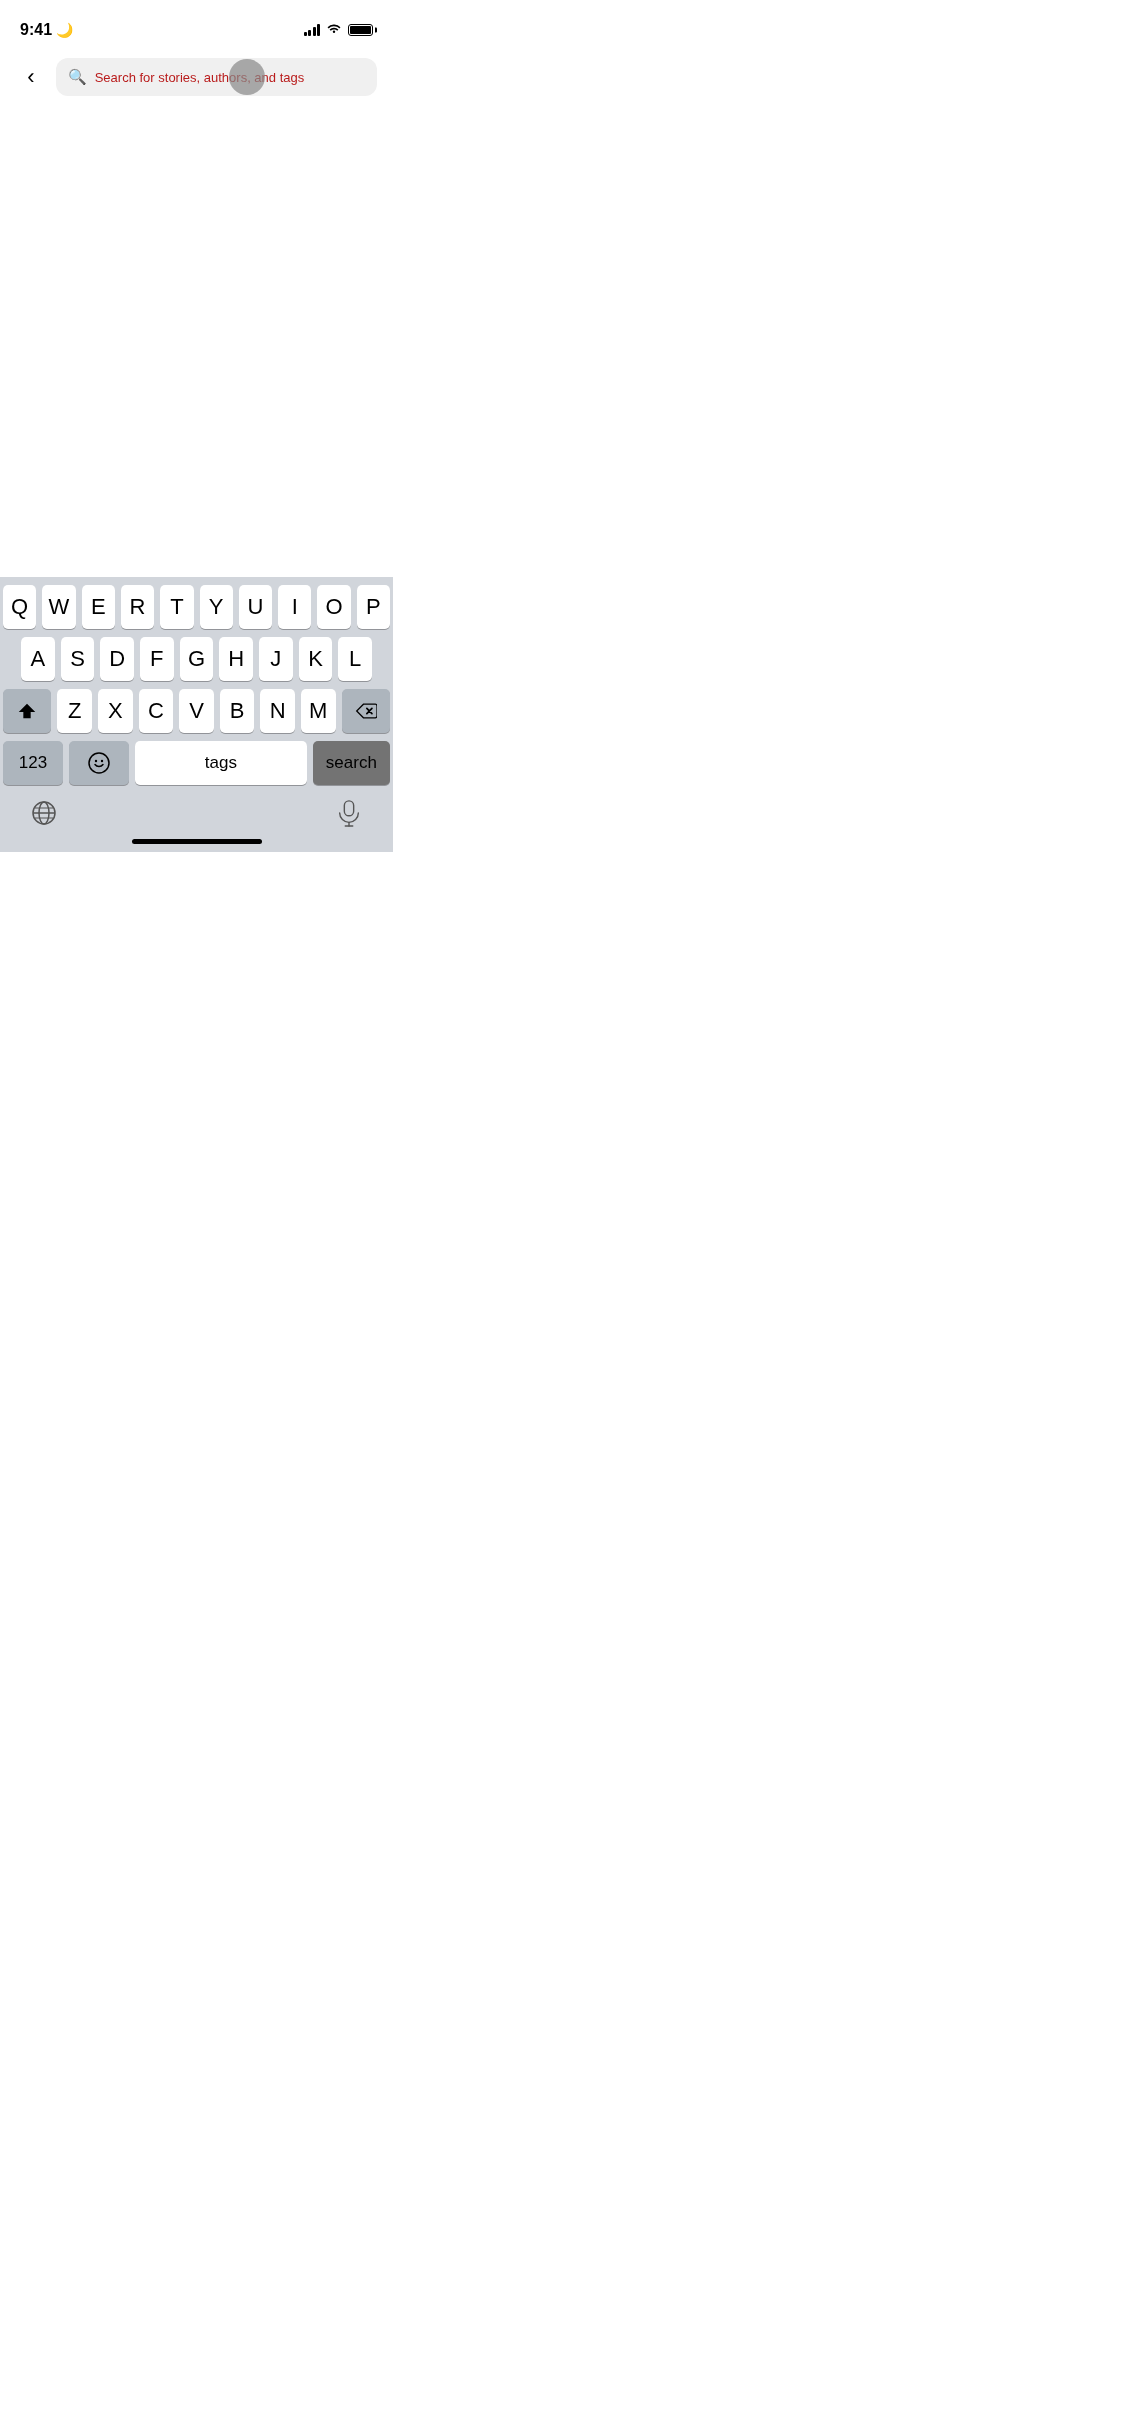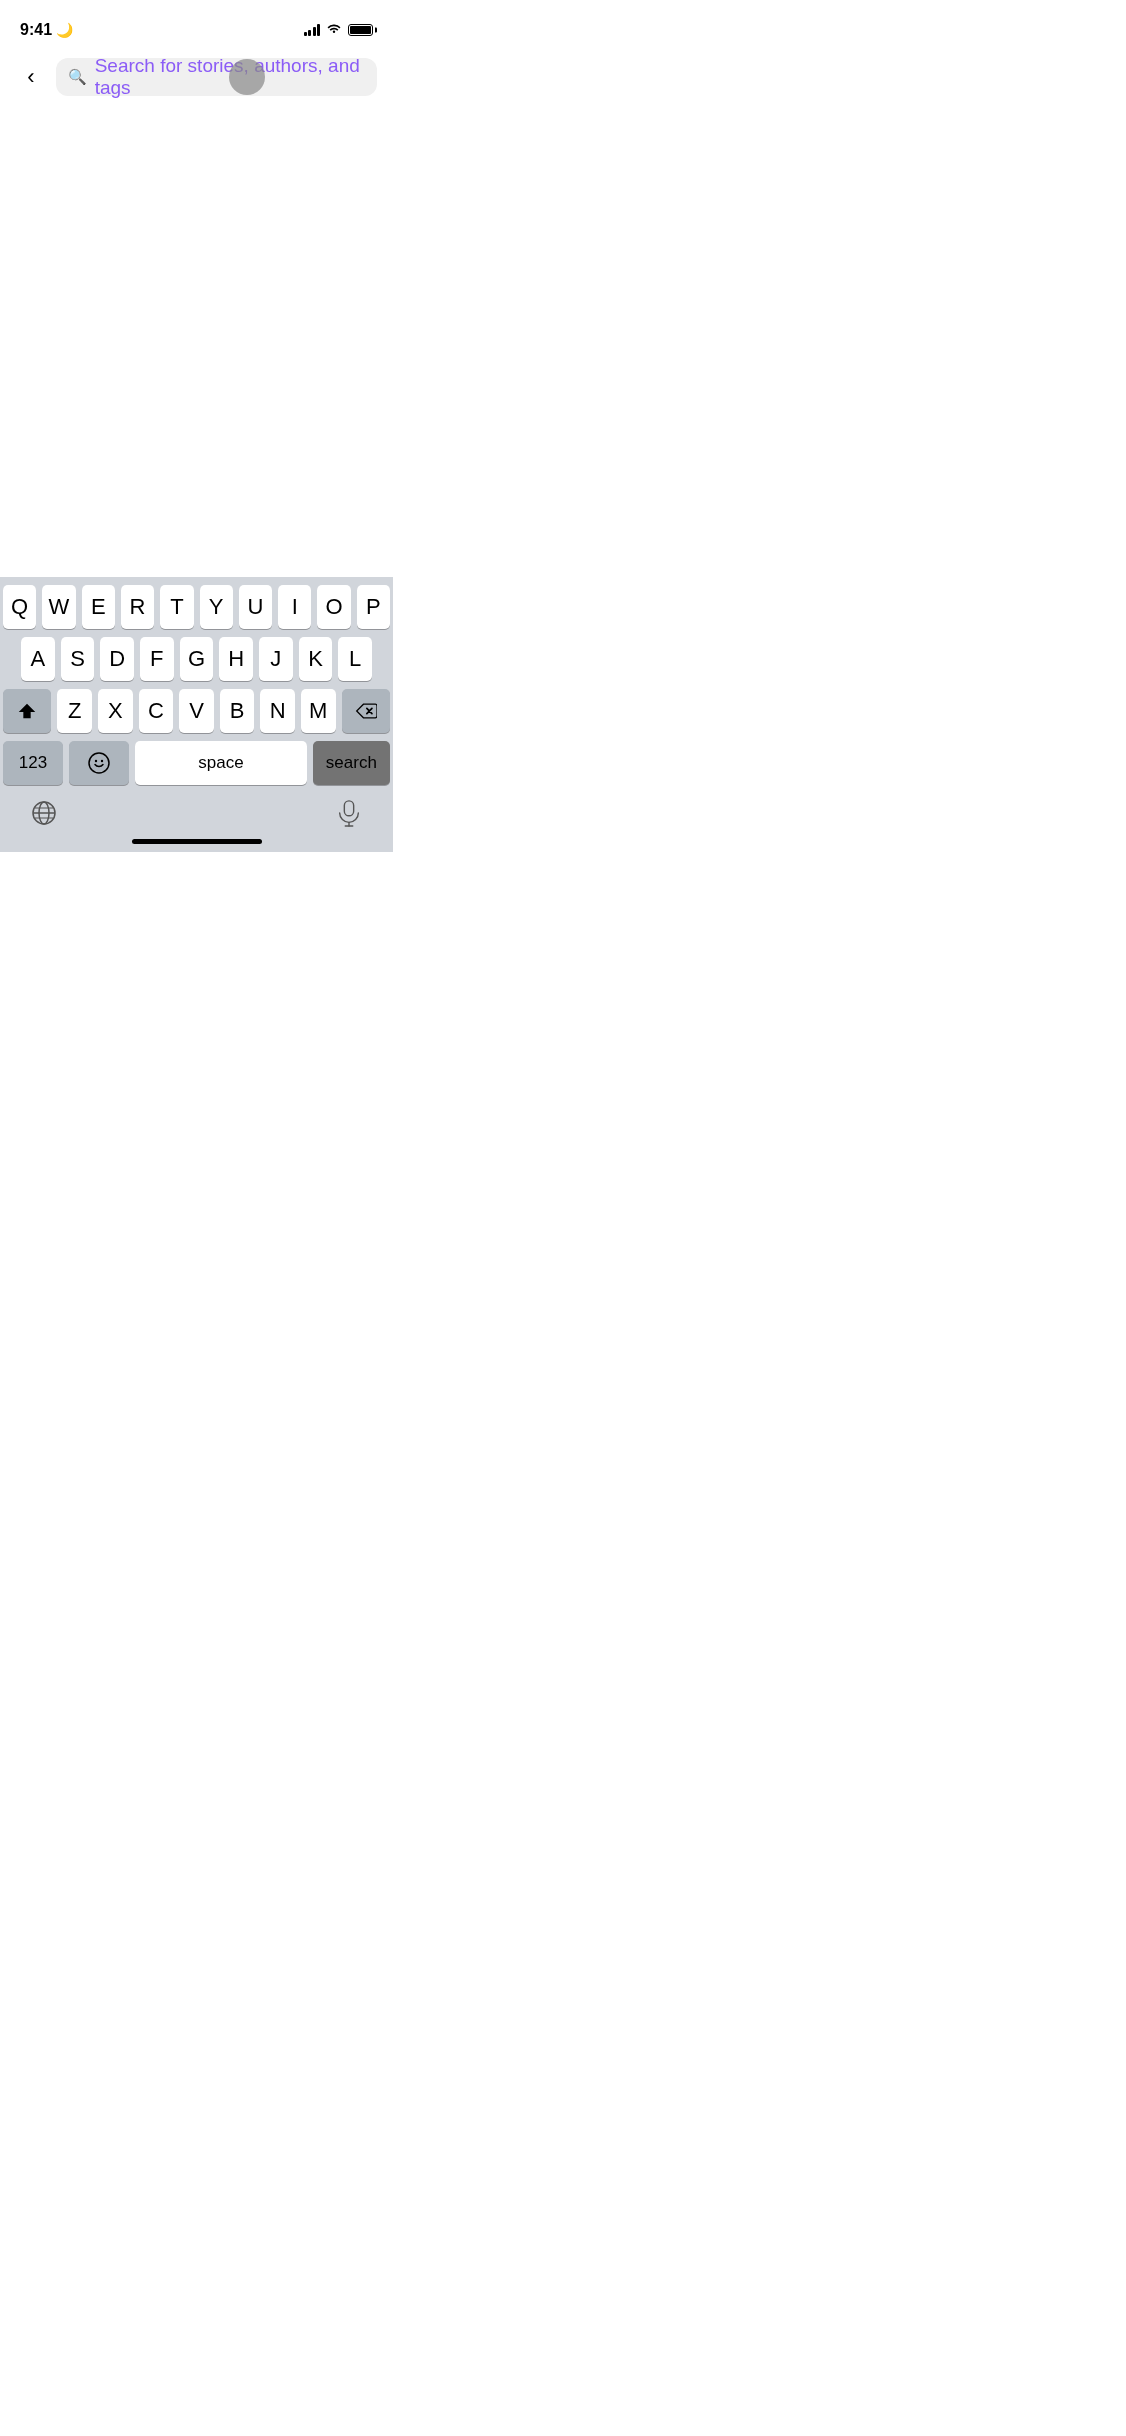--- a/index.html
+++ b/index.html
@@ -126,22 +126,22 @@
       position: relative;
     }
 
     .search-glass {
       font-size: 15px;
       color: #8e8e93;
       flex-shrink: 0;
     }
 
     .search-placeholder {
-      font-size: 19px;
-      color: #8b5cf6;
+      font-size: 13px;
+      color: #b91c1c;
       flex: 1;
     }
 
     
     .cursor-dot {
       position: absolute;
       width: 36px;
       height: 36px;
       background: #888;
       border-radius: 50%;
@@ -352,21 +352,21 @@
   <div class="keyboard-row" style="gap: 6px;">
     <div class="key key-numbers key-dark" style="font-size:17px;">123</div>
     <div class="key key-emoji key-dark">
       <svg width="24" height="24" viewBox="0 0 24 24" fill="none">
         <circle cx="12" cy="12" r="10" stroke="#000" stroke-width="1.5"></circle>
         <path d="M8 13.5s1.5 2 4 2 4-2 4-2" stroke="#000" stroke-width="1.5" stroke-linecap="round"></path>
         <circle cx="9" cy="10" r="1.2" fill="#000"></circle>
         <circle cx="15" cy="10" r="1.2" fill="#000"></circle>
       </svg>
     </div>
-    <div class="key key-space">space</div>
+    <div class="key key-space">tags</div>
     <div class="key key-search key-dark" style="font-size:17px; color:#000;">search</div>
   </div>
 
   <div class="bottom-icon-row">
     <button class="bottom-icon">
       <svg width="28" height="28" viewBox="0 0 28 28" fill="none">
         <circle cx="14" cy="14" r="11" stroke="#555" stroke-width="1.5"></circle>
         <ellipse cx="14" cy="14" rx="5" ry="11" stroke="#555" stroke-width="1.5"></ellipse>
         <line x1="3" y1="14" x2="25" y2="14" stroke="#555" stroke-width="1.5"></line>
         <line x1="5" y1="9" x2="23" y2="9" stroke="#555" stroke-width="1"></line>

